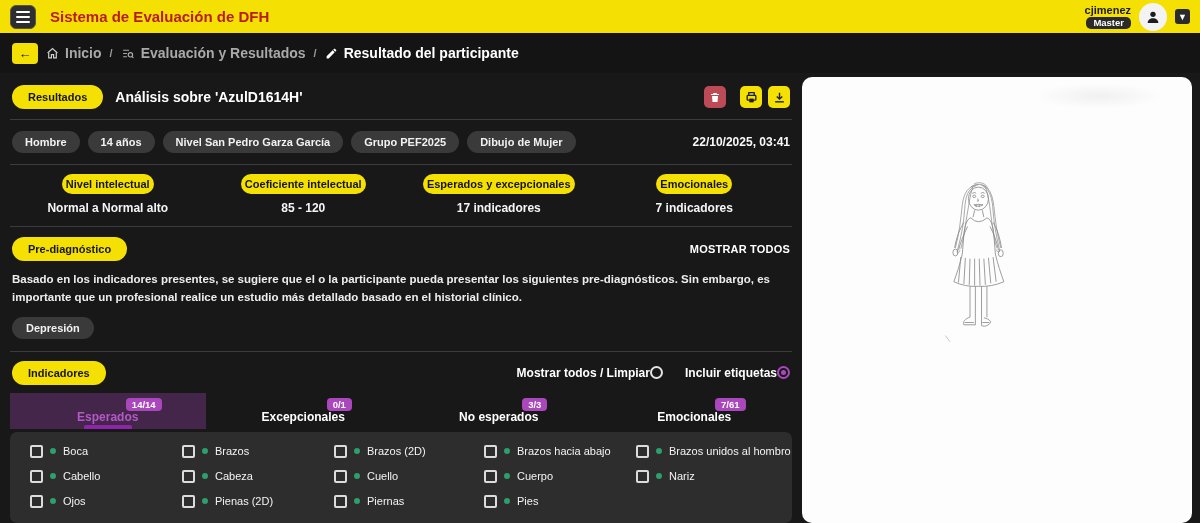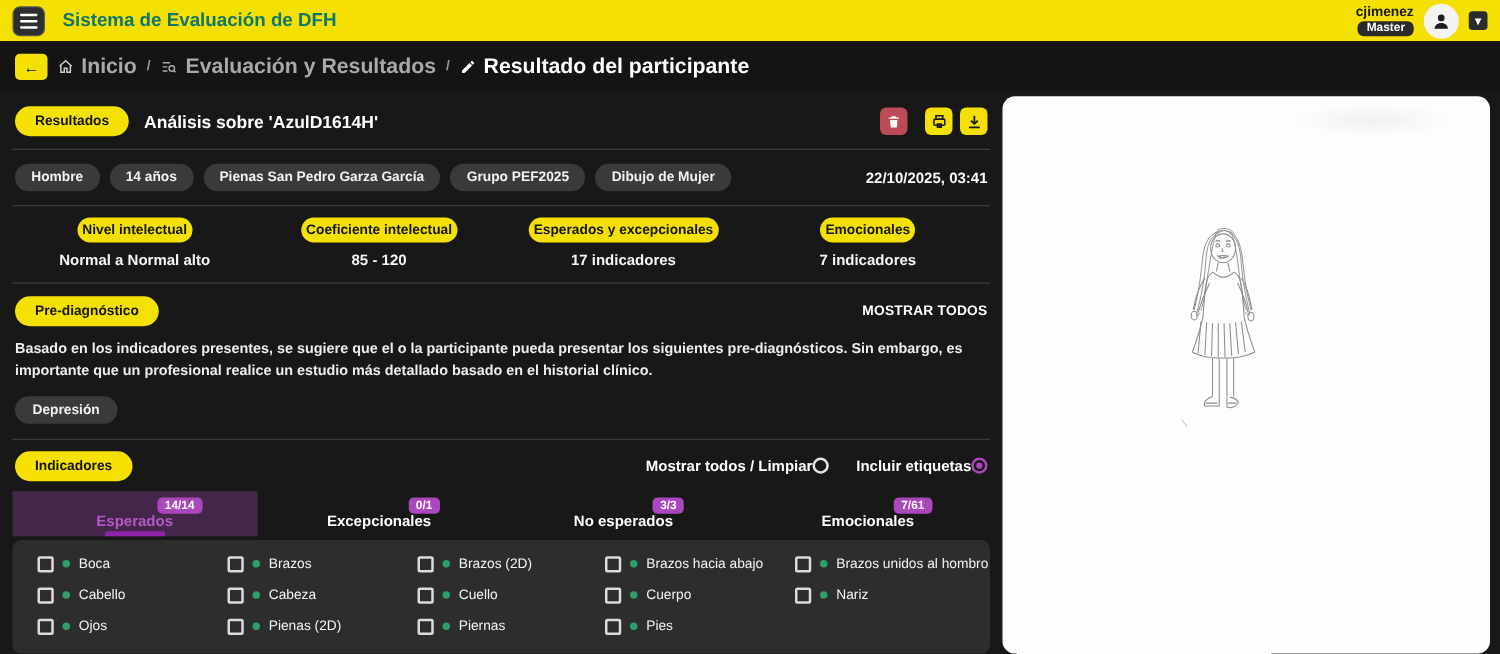--- a/index.html
+++ b/index.html
@@ -11,32 +11,32 @@
     --green-dot:#2e9e6b;
   }
   *{box-sizing:border-box;margin:0;padding:0;}
   html,body{width:1200px;height:523px;overflow:hidden;}
   body{background:#181818;font-family:"Liberation Sans",sans-serif;-webkit-font-smoothing:antialiased;}
 
   
   .topbar{height:33px;background:var(--accent-yellow);display:flex;align-items:center;padding:0 10px;}
   .hamburger{width:26px;height:24px;background:#2e2e2e;border:1px solid #555;border-radius:6px;display:flex;flex-direction:column;justify-content:center;align-items:center;gap:3px;cursor:pointer;}
   .hamburger i{display:block;width:14px;height:2px;background:#fff;border-radius:1px;}
-  .app-title{margin-left:14px;font-size:15px;font-weight:700;color:#0f766e;}
+  .app-title{margin-left:14px;font-size:15px;font-weight:700;color:#b91c1c;}
   .topbar-right{margin-left:auto;display:flex;align-items:center;gap:8px;}
   .user-meta{display:flex;flex-direction:column;align-items:flex-end;line-height:1.1;}
   .user-name{font-size:11px;font-weight:700;color:#1b1b1b;}
   .role-badge{margin-top:1px;background:#2b2b2b;color:#fff;font-size:9.5px;font-weight:700;padding:1px 7px;border-radius:5px;}
   .avatar{width:28px;height:28px;border-radius:50%;background:#f3f3f3;display:flex;align-items:center;justify-content:center;}
   .caret-box{width:15px;height:15px;background:#2b2b2b;border-radius:3px;color:#fff;font-size:9px;display:flex;align-items:center;justify-content:center;cursor:pointer;}
 
   
   .crumbbar{height:40px;background:#141414;display:flex;align-items:center;padding:0 12px;gap:8px;}
   .back-btn{width:26px;height:21px;background:var(--accent-yellow);border:none;border-radius:4px;color:#151515;font-size:13px;font-weight:700;display:flex;align-items:center;justify-content:center;cursor:pointer;}
-  .crumb{display:flex;align-items:center;gap:6px;font-size:17px;font-weight:700;color:#a9a9a9;cursor:pointer;}
+  .crumb{display:flex;align-items:center;gap:6px;font-size:14px;font-weight:700;color:#a9a9a9;cursor:pointer;}
   .crumb.current{color:#ffffff;cursor:default;}
   .crumb-sep{color:#9a9a9a;font-size:11px;font-weight:700;}
   .ic{display:inline-flex;align-items:center;justify-content:center;}
 
   
   .main{display:flex;height:450px;padding:4px 8px 0 10px;gap:10px;}
   .left{width:782px;flex:none;color:#eee;}
   .divider{border:none;border-top:1px solid #3c3c3c;margin:0;}
 
   .pill{display:inline-block;background:var(--accent-yellow);color:#151515;font-weight:700;border-radius:16px;}
@@ -173,21 +173,21 @@
               <path d="M4 20h16"></path>
             </svg>
         </button>
       </span>
     </div>
     <hr class="divider">
 
     <div class="chips-row">
       <span class="chip">Hombre</span>
       <span class="chip">14 años</span>
-      <span class="chip">Pienas San Pedro Garza García</span>
+      <span class="chip">Nivel San Pedro Garza García</span>
       <span class="chip">Grupo PEF2025</span>
       <span class="chip">Dibujo de Mujer</span>
       <span class="timestamp">22/10/2025, 03:41</span>
     </div>
     <hr class="divider">
 
     <div class="stats-row">
       <div class="stat">
         <span class="pill pill-sm">Nivel intelectual</span>
         <span class="stat-value">Normal a Normal alto</span>

